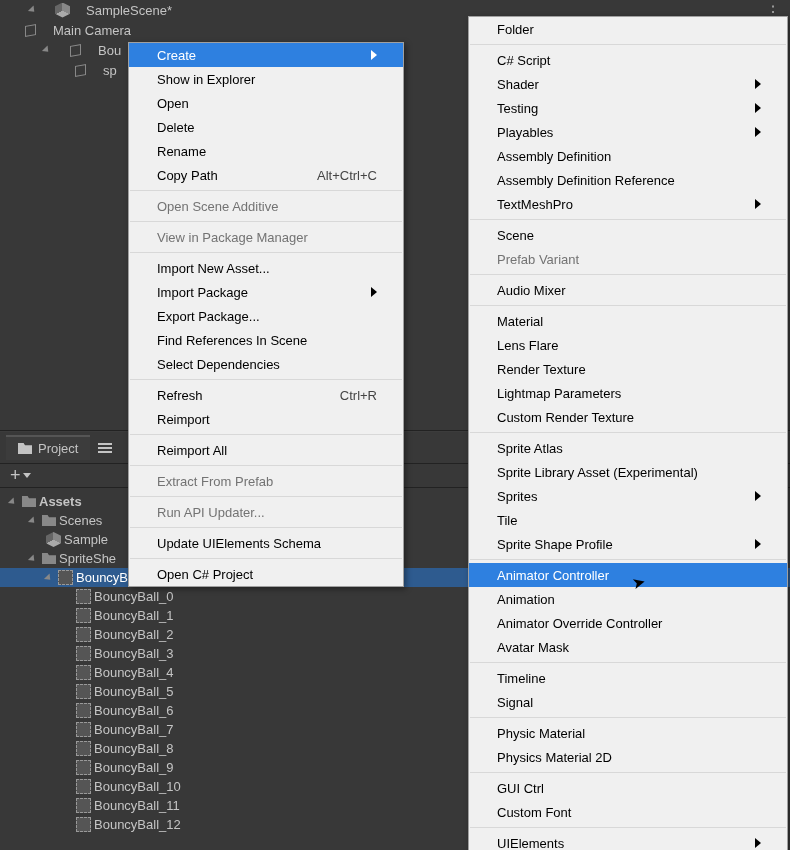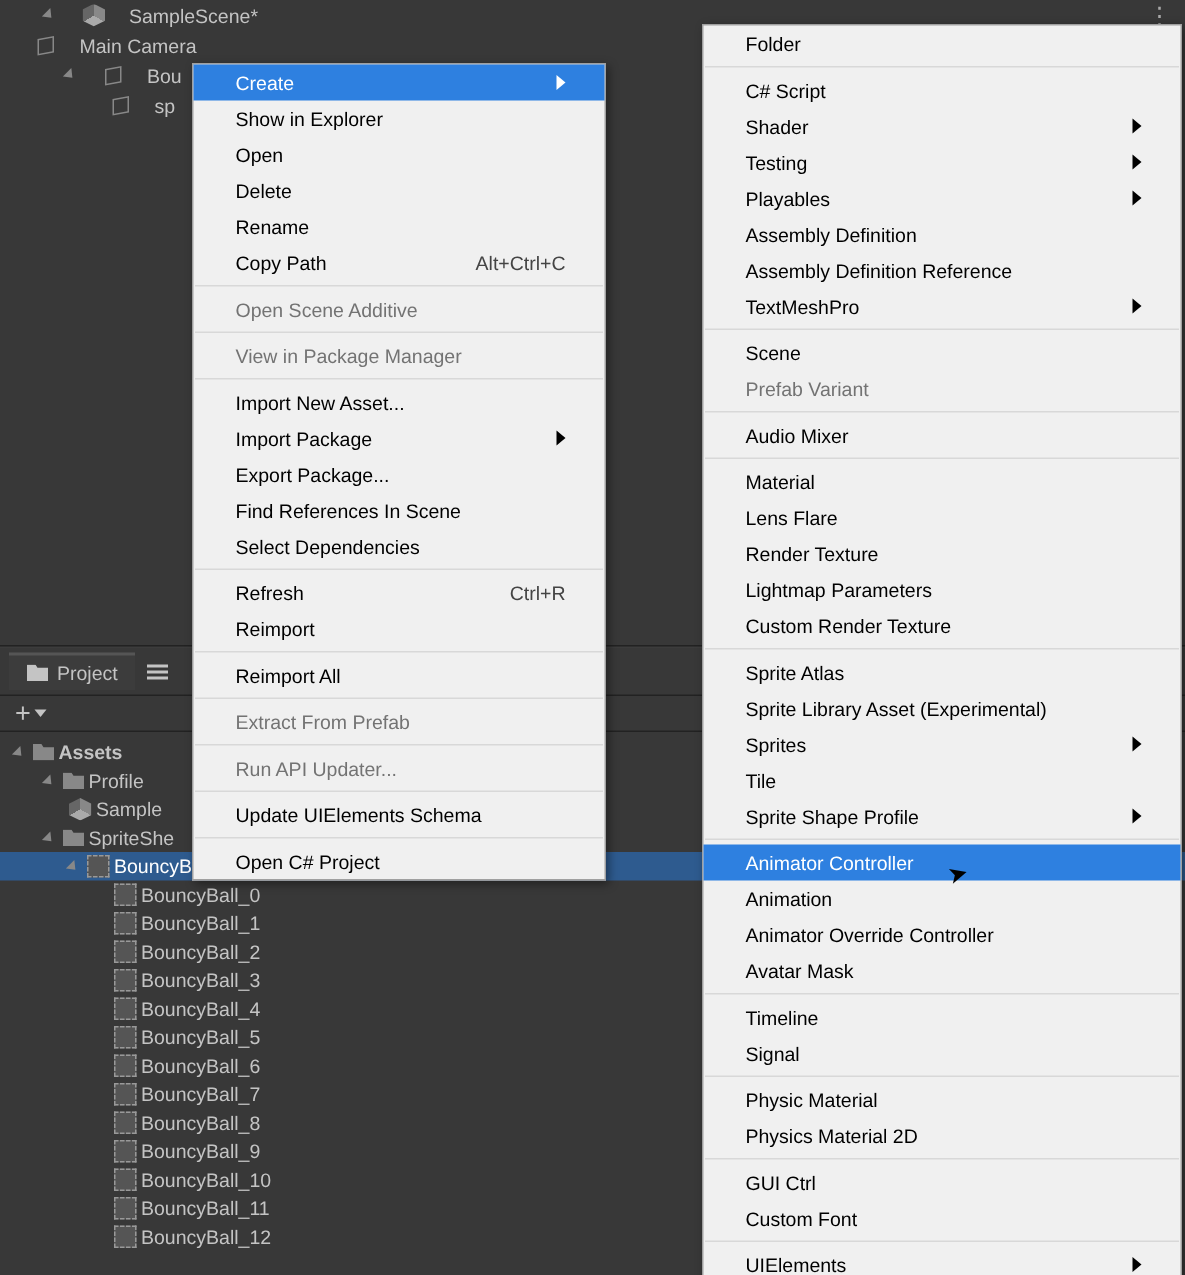--- a/index.html
+++ b/index.html
@@ -95,21 +95,21 @@
   </div>
   <div class="tree">
     <div class="tree-row">
       <span class="disclosure"></span>
       <span class="folder-ico2"></span>
       <b><span>Assets</span></b>
     </div>
     <div class="tree-row d1">
       <span class="disclosure"></span>
       <span class="folder-ico2"></span>
-      <span>Profile</span>
+      <span>Scenes</span>
     </div>
     <div class="tree-row d2">
       <span class="unity-ico"></span>
       <span>Sample</span>
     </div>
     <div class="tree-row d1">
       <span class="disclosure"></span>
       <span class="folder-ico2"></span>
       <span>SpriteShe</span>
     </div>

